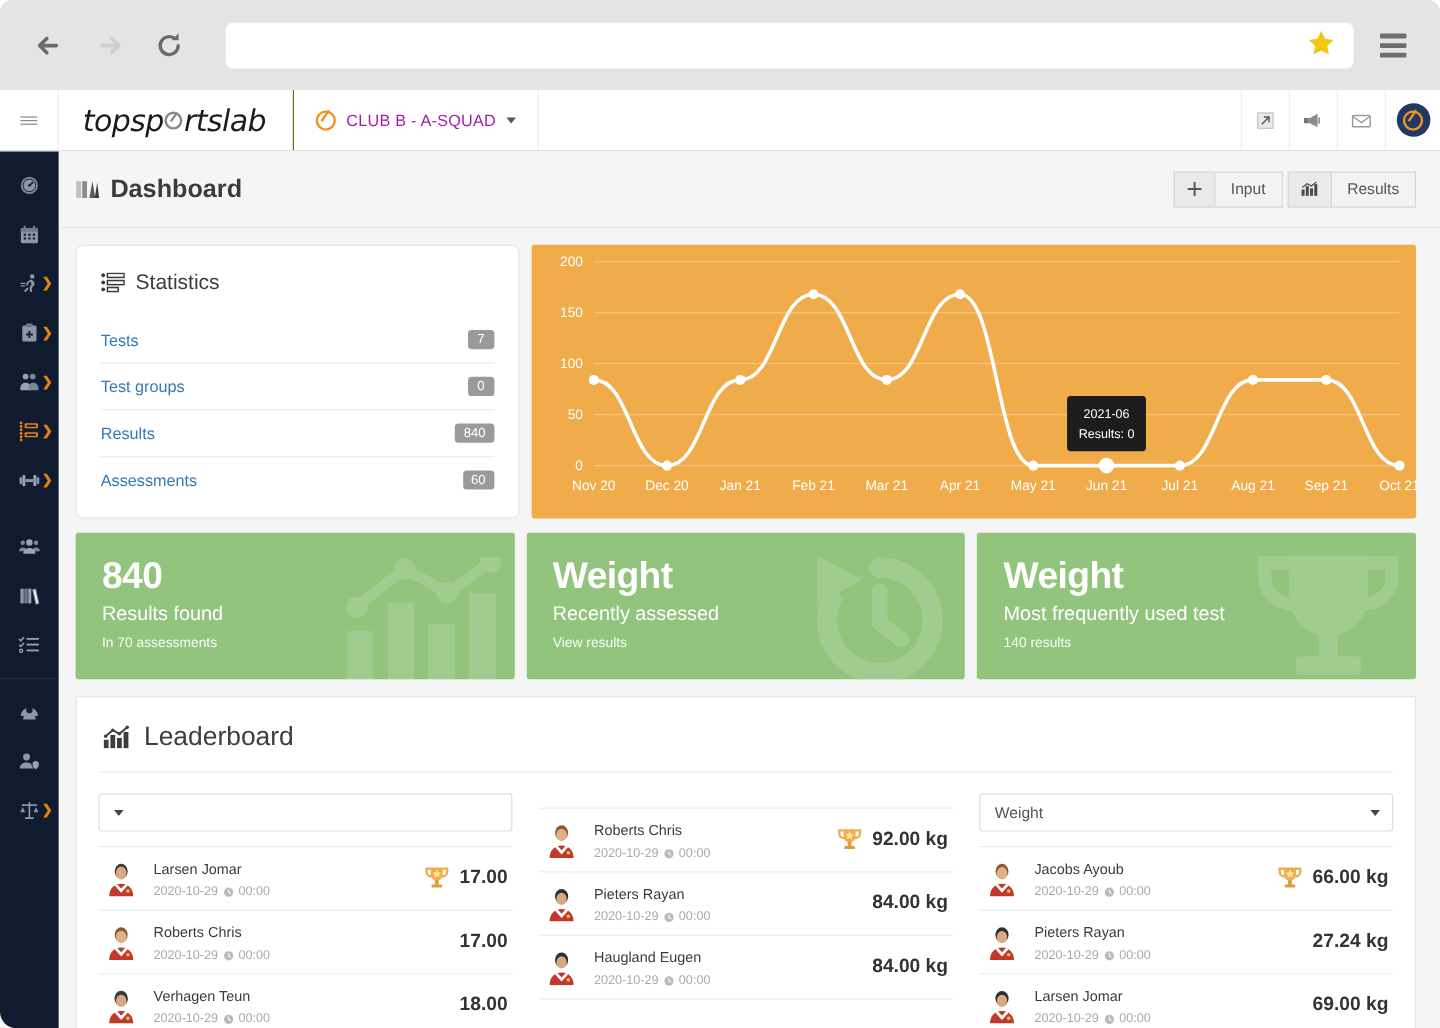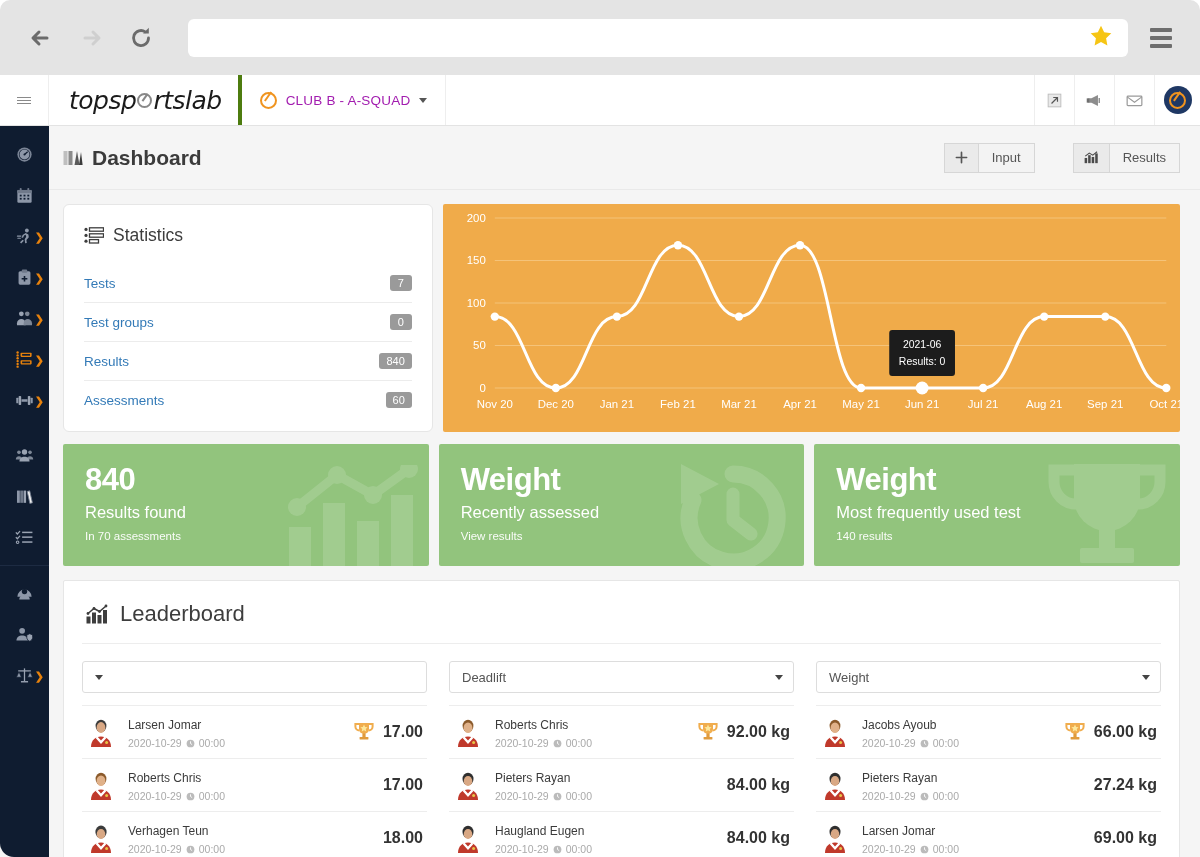--- a/index.html
+++ b/index.html
@@ -70,22 +70,22 @@
     width: 49px; display: flex; align-items: center; justify-content: center;
     border-right: 1px solid #eeeeee;
   }
   .nav-toggle i {
     display: block; width: 14px; height: 0;
     border-top: 1.6px solid #8a8a8a;
     margin: 2px 0;
   }
   .brand {
     display: flex; align-items: center;
-    padding: 0 16px 0 20px;
-    border-right: 4px solid #4d7c0f;
+    padding: 0 22px 0 20px;
+    border-right: 1px solid #4d7c0f;
   }
   .brand-text {
     font-family: "DejaVu Sans", sans-serif;
     font-style: italic; font-size: 25px;
     letter-spacing: -0.5px; color: #1b1b1b; font-weight: 400;
     display: flex; align-items: center;
   }
   .brand-o {
     display: inline-block;
     width: 15px; height: 15px; border-radius: 50%;
@@ -159,21 +159,20 @@
     position: absolute; top: 51px; left: 49px;
     width: 1151px; height: 731px;
     background: #f5f5f5;
     overflow: hidden;
   }
   .page-head {
     height: 64px; display: flex; align-items: center;
     padding: 0 20px 0 14px;
     border-bottom: 1px solid #e9e9e9;
     background: #f5f5f5;
-    gap: 34px;
   }
   .page-title {
     font-size: 21px; color: #3b3b3b; font-weight: bold;
     display: flex; align-items: center; gap: 9px;
   }
   .head-spacer { flex: 1 1 auto; }
   .btn-group { display: flex; }
   .btn {
     height: 30px; display: flex; align-items: center; gap: 7px;
     padding: 0 13px; background: #f3f3f3;
@@ -781,24 +780,20 @@
                 </span>
               </span>
               <span class="lb-val">
                 <span>18.00</span>
               </span>
             </div>
           </div>
         </div>
 
         <div class="leader-col">
-          <div class="select">
-            <span class="select-val">Deadlift</span>
-            <span class="sel-caret"></span>
-          </div>
           <div class="lb-list">
             <div class="lb-row">
               <span class="lb-av"><svg viewBox="0 0 30 30" width="30" height="30">
                     <ellipse cx="15" cy="9" rx="5.4" ry="6.2" fill="#8b5a2b"></ellipse>
                     <ellipse cx="15" cy="10.8" rx="4.4" ry="5.2" fill="#e0b189"></ellipse>
                     <path d="M5 30 c0-7 4.6-10.5 10-10.5 s10 3.5 10 10.5 z" fill="#c0392b"></path>
                     <path d="M11.6 19.8 L15 23.5 L18.4 19.8 l2.2 1 L15 27 L9.4 20.8 z" fill="#ffffff"></path>
                     <circle cx="20.6" cy="25.6" r="1.5" fill="#e8c547"></circle>
                   </svg></span>
               <span class="lb-info">

